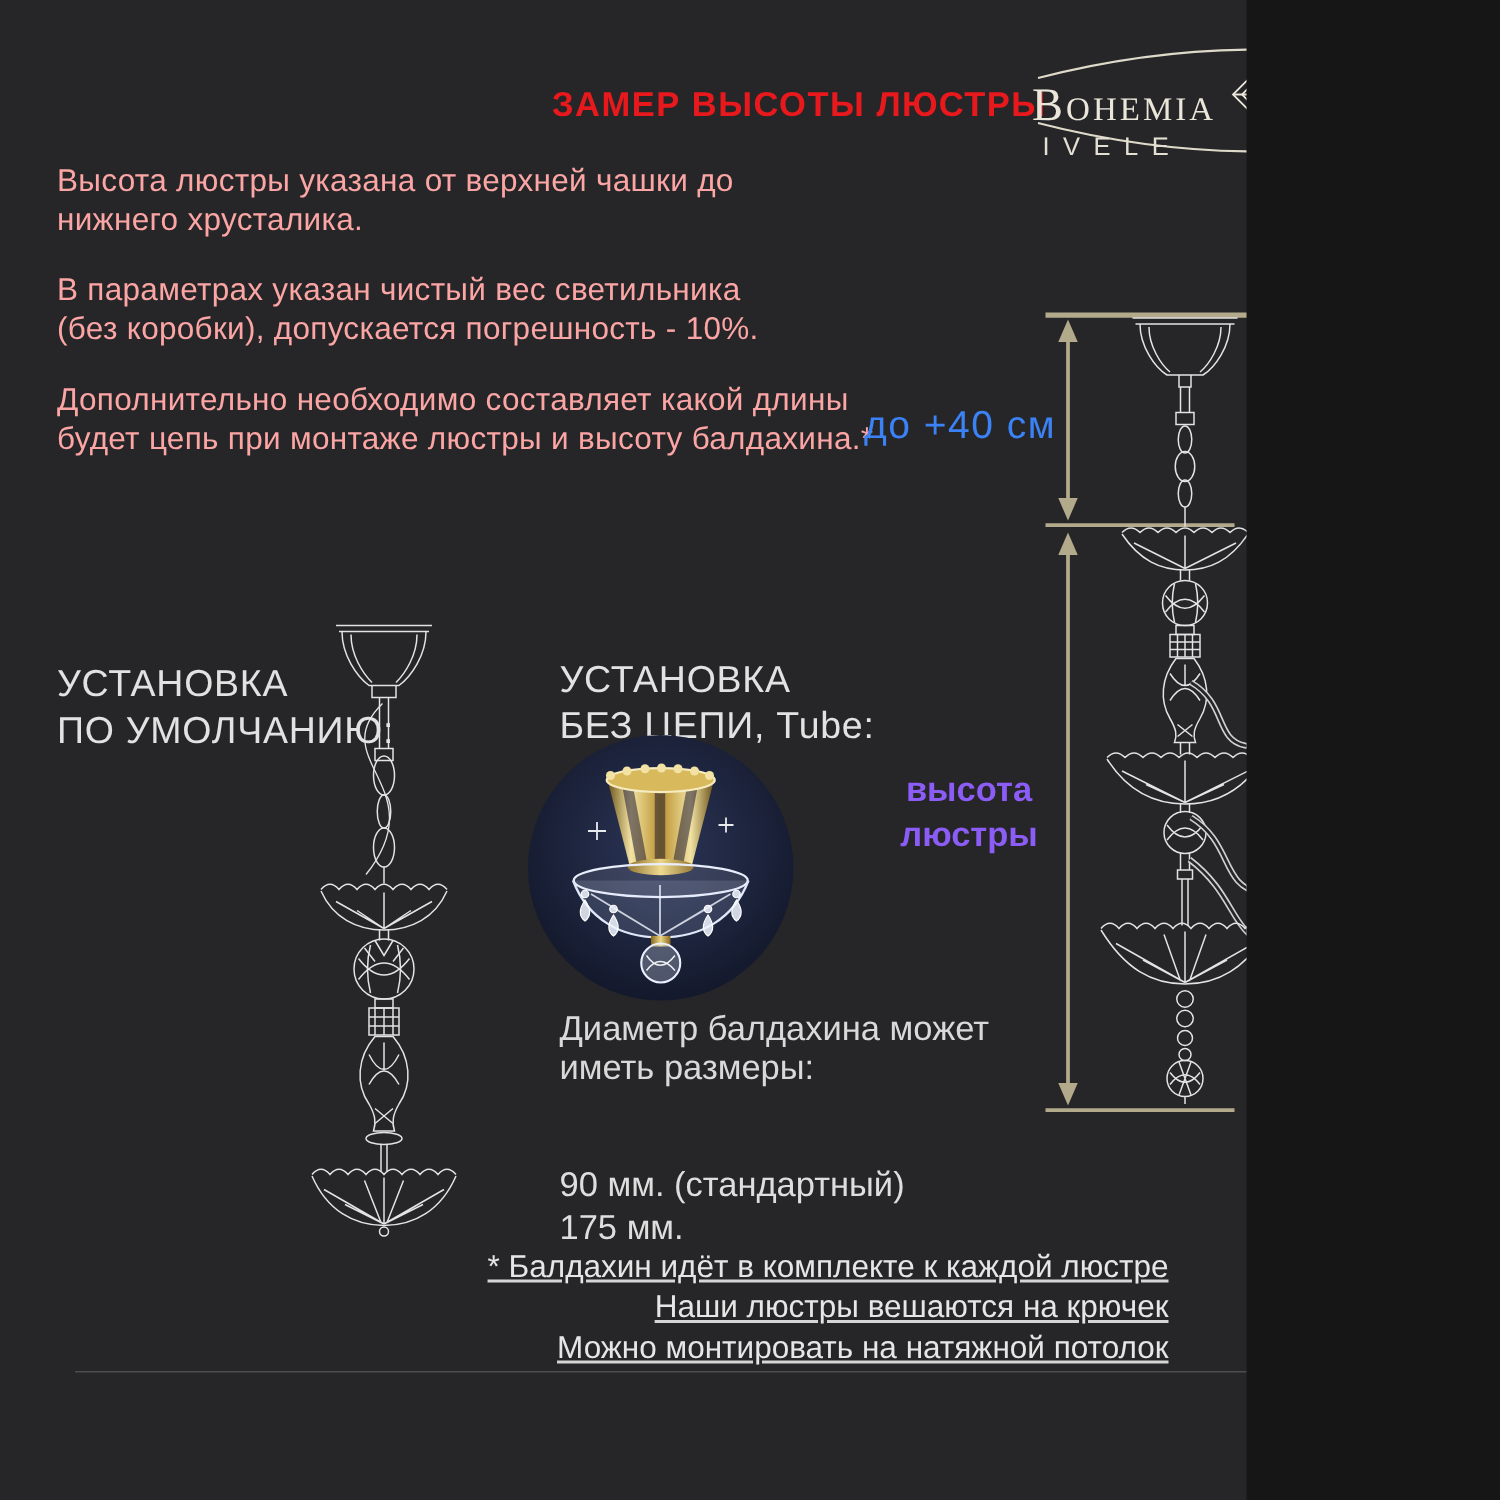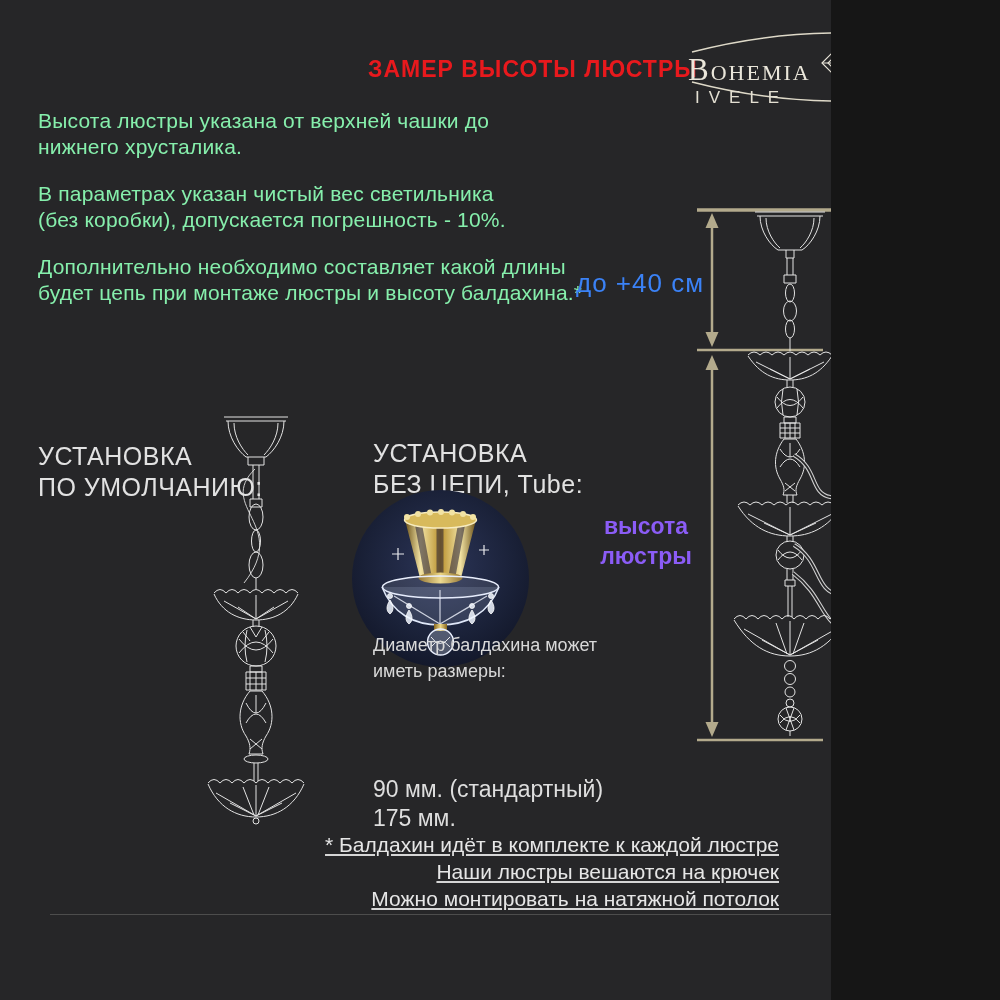--- a/index.html
+++ b/index.html
@@ -29,42 +29,42 @@
   }
   .ivele{
     position:absolute; left:0; top:68px; width:100%;
     font-size:17px; letter-spacing:9px; padding-left:9px;
     box-sizing:border-box; color:#e3dfd2;
   }
   
   .intro{position:absolute; left:38px; top:108px; width:630px;}
   .para{
     white-space:pre-line; font-size:21px; line-height:26px;
-    color:#86efac; margin-bottom:21px; letter-spacing:.2px;
+    color:#fca5a5; margin-bottom:21px; letter-spacing:.2px;
   }
   
   .sec-head{
     position:absolute; white-space:pre-line;
     font-size:25px; line-height:31px; color:#e2e2e2; letter-spacing:.5px;
   }
   .sec-head.left{left:38px; top:441px;}
   .sec-head.right{left:373px; top:438px;}
   
   .draw-left{position:absolute; left:188px; top:413px;}
   .draw-right{position:absolute; left:690px; top:205px;}
   
   .tube-photo{
     position:absolute; left:352px; top:490px; width:177px; height:177px;
     border-radius:50%; overflow:hidden;
     background:radial-gradient(circle at 50% 42%, #2c3558 0%, #1a2138 55%, #0c0f1d 100%);
   }
   
   .dia-intro{
-    position:absolute; left:373px; top:632px; white-space:pre-line;
-    font-size:18px; line-height:26px; color:#d9d9d9;
+    position:absolute; left:373px; top:672px; white-space:pre-line;
+    font-size:23px; line-height:26px; color:#d9d9d9;
   }
   .dia-sizes{position:absolute; left:373px; top:727px;margin-top:48px;}
   .dia-size{font-size:23px; line-height:29px; color:#dedede;}
   
   .chain-label{
     position:absolute; left:576px; top:268px;
     font-size:26px; color:#3b82f6; letter-spacing:1px;
   }
   .height-label{
     position:absolute; left:586px; top:511px; width:120px;

